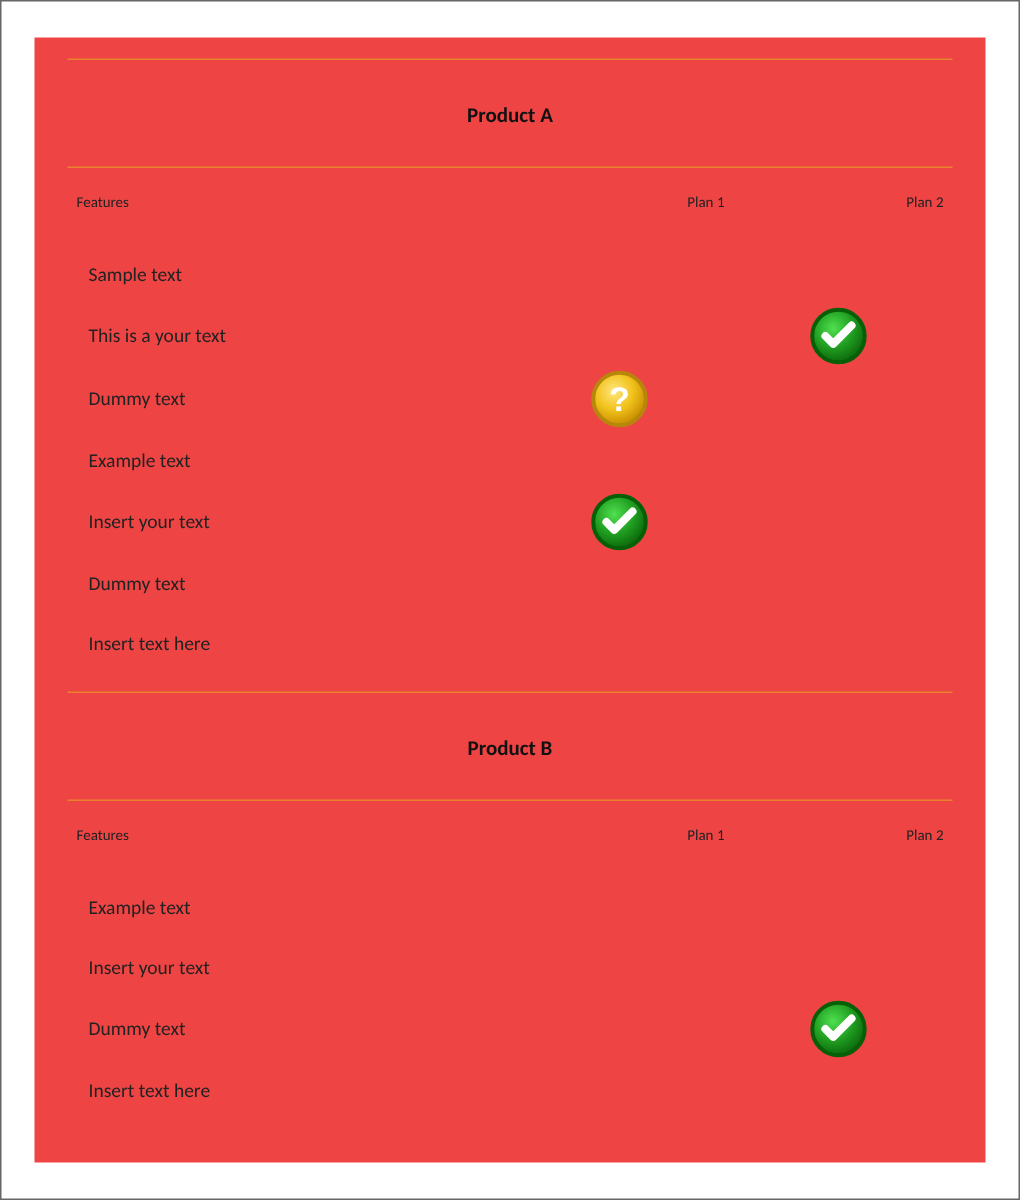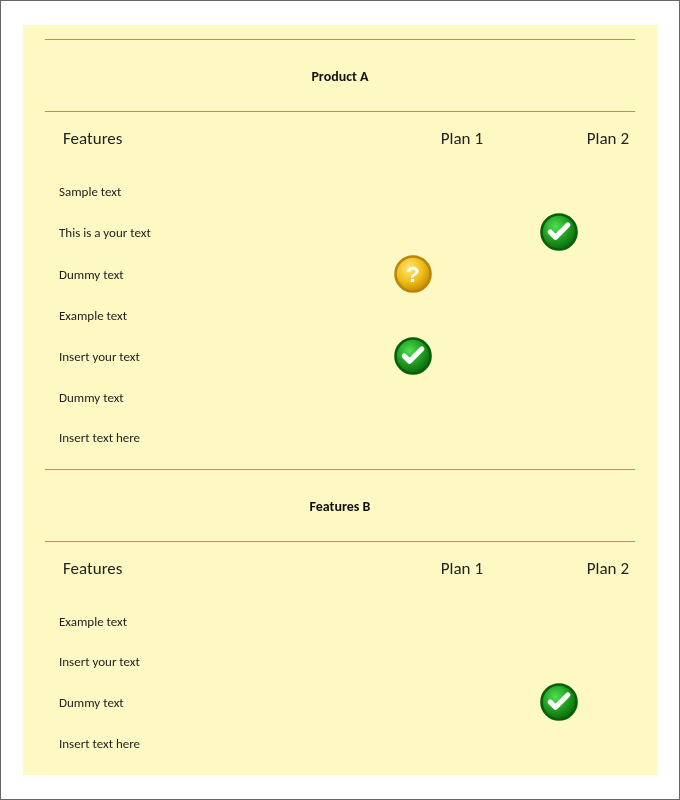--- a/index.html
+++ b/index.html
@@ -12,21 +12,21 @@
   }
   .page {
     box-sizing: border-box;
     width: 680px;
     height: 800px;
     border: 1px solid #666;
     padding: 24px 22px;
     background: #ffffff;
   }
   .slab {
-    background: #fef9c3;
+    background: #ef4444;
     width: 100%;
     height: 100%;
     box-sizing: border-box;
     padding: 14px 22px 10px 22px;
     position: relative;
   }
   .rule {
     height: 0;
     border-top: 1px solid #e9822c;
     margin: 0;
@@ -38,24 +38,23 @@
     color: #111;
     padding: 28px 0 26px 0;
   }
   .header-row, .feature-row {
     display: grid;
     grid-template-columns: 1fr 140px 140px;
     align-items: center;
     column-gap: 6px;
   }
   .header-row {
-    font-size: 17px;
+    font-size: 10px;
     color: #222;
     padding: 16px 6px 14px 6px;
-    margin-left: 12px;
   }
   .header-col.center { text-align: right; }
   .features-body {
     padding: 8px 6px 12px 14px;
     display: flex;
     flex-direction: column;
     row-gap: 0;
     justify-content: space-between;
   }
   .feature-row {
@@ -164,21 +163,21 @@
         </div>
         <div class="feature-row">
           <div class="feature-label">Insert text here</div>
           <div class="cell"></div>
           <div class="cell"></div>
         </div>
       </div>
 
     <div class="rule"></div>
 
-    <div class="product-title">Features B</div>
+    <div class="product-title">Product B</div>
     <div class="rule"></div>
 
     <div class="header-row">
       <div class="header-col">Features</div>
       <div class="header-col center">Plan 1</div>
       <div class="header-col center">Plan 2</div>
     </div>
 
     <div class="features-body" id="body-b">
         <div class="feature-row">

